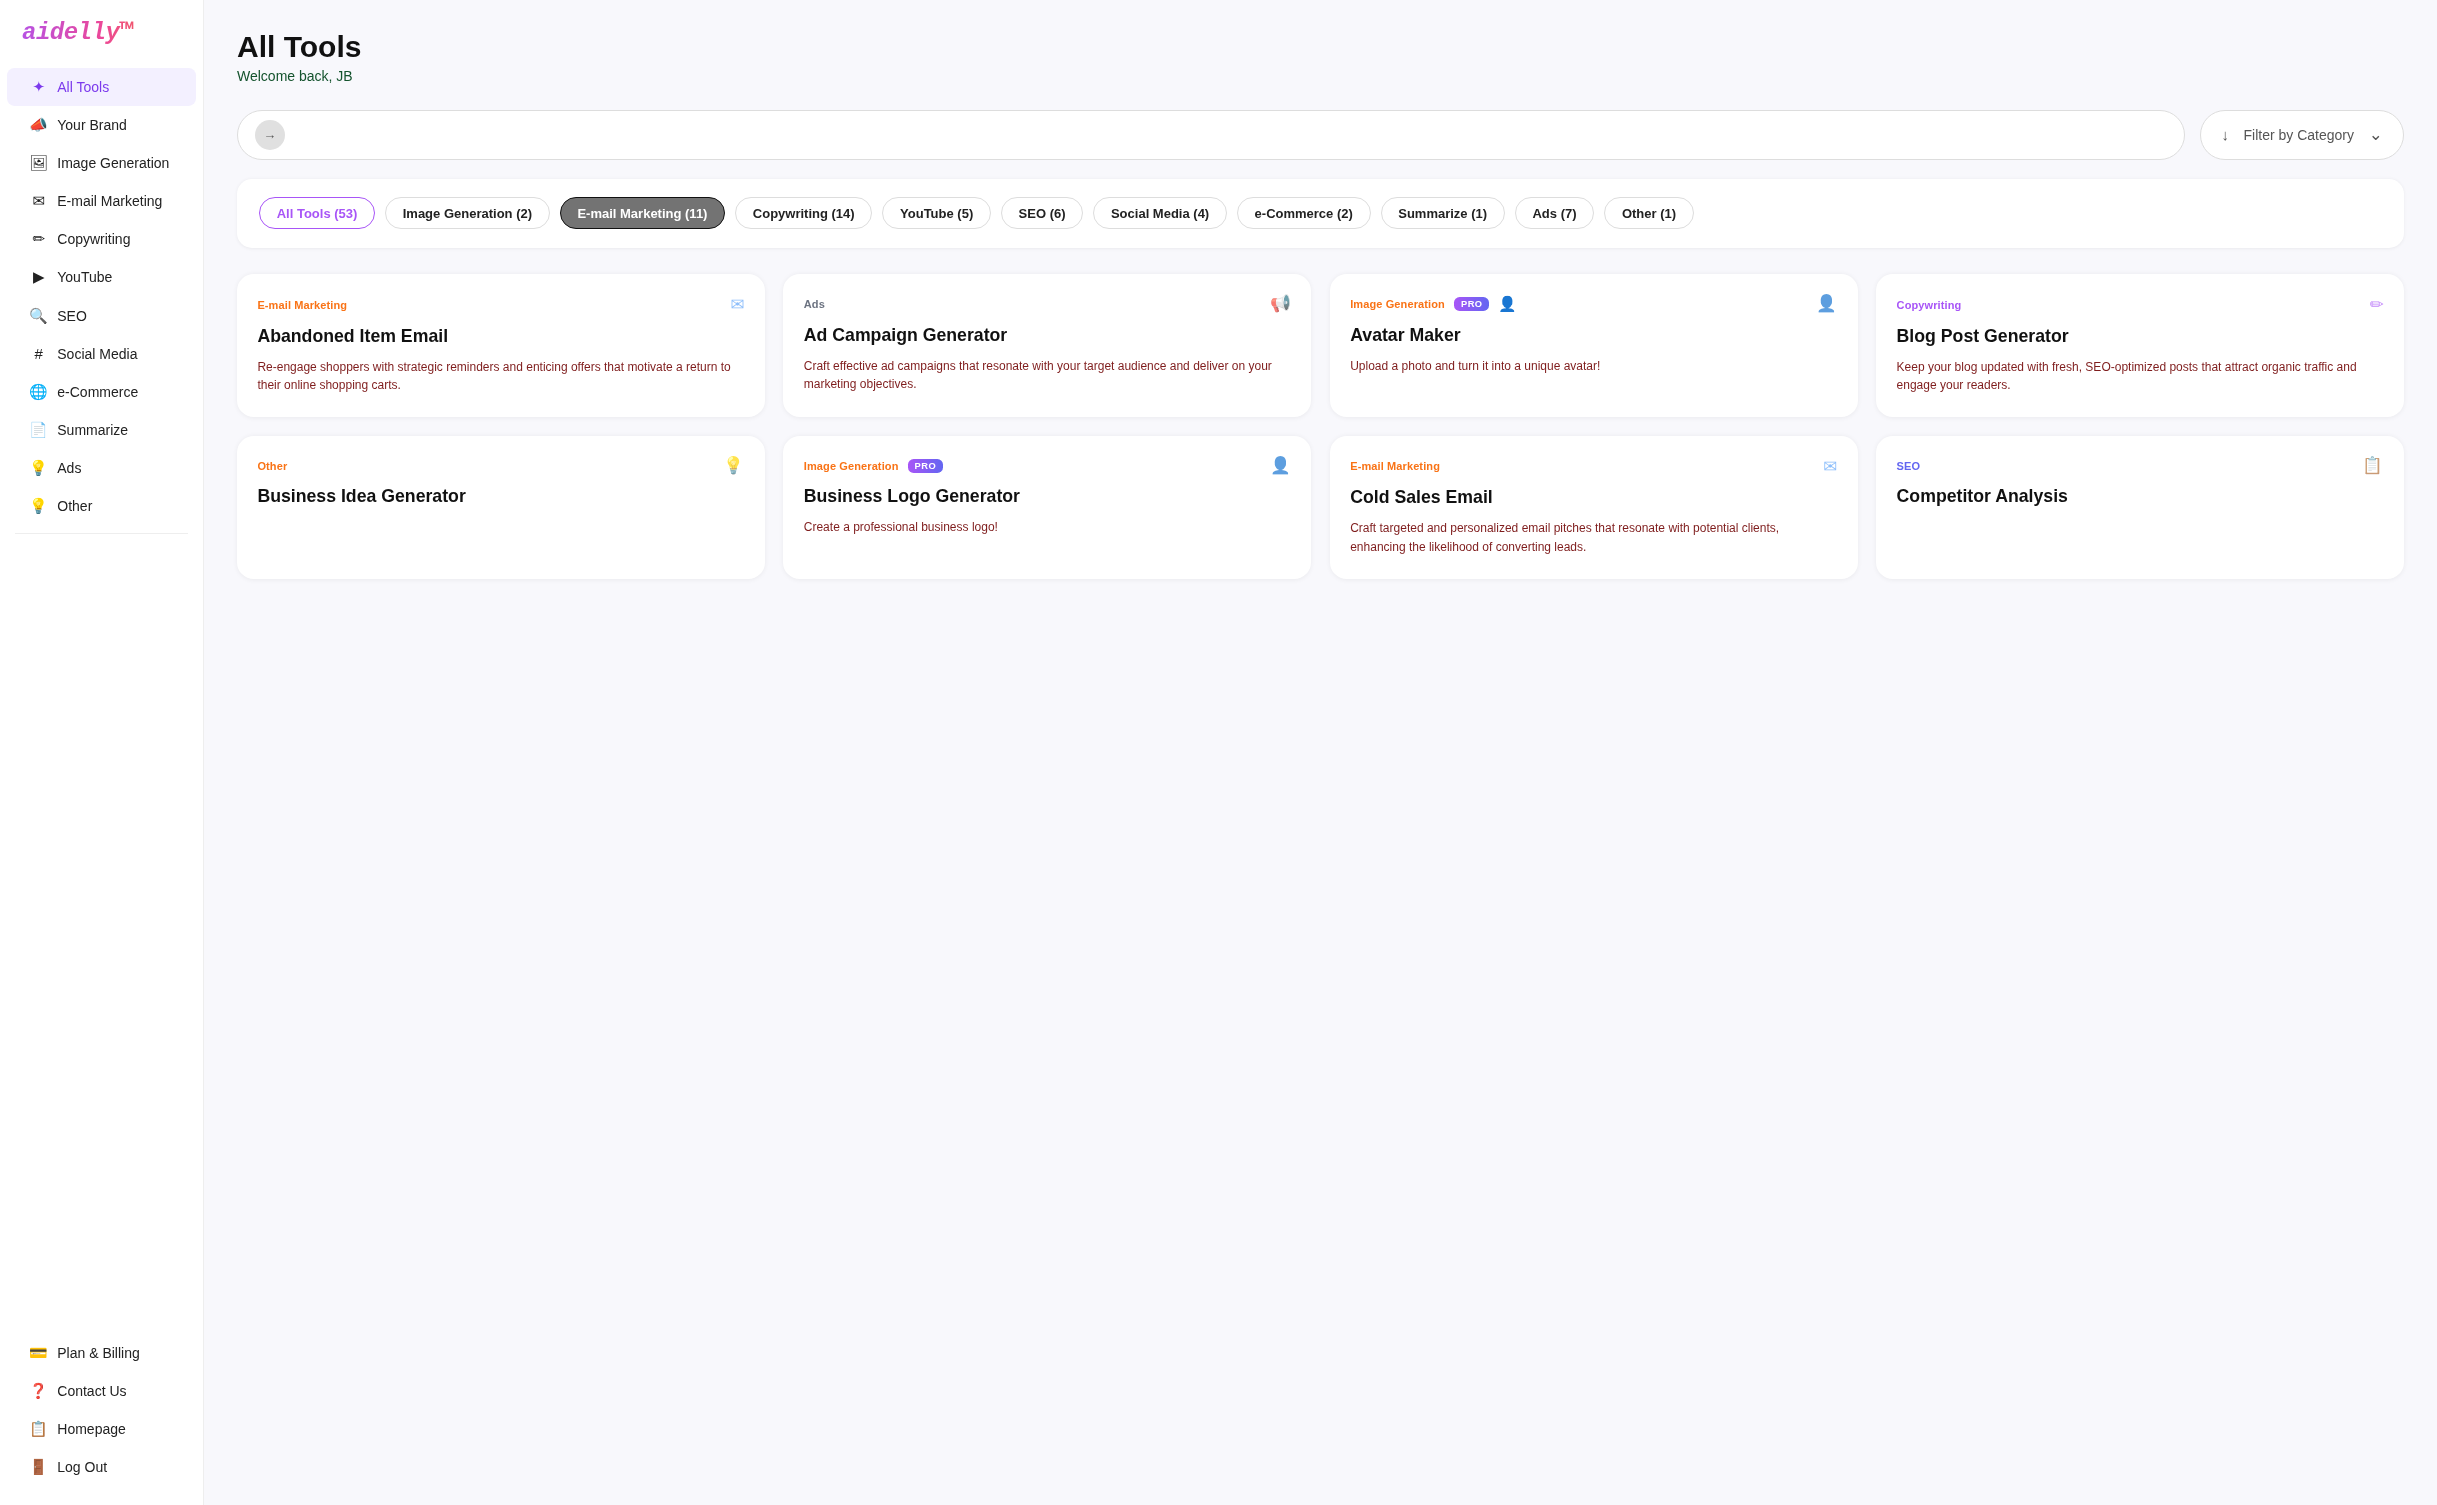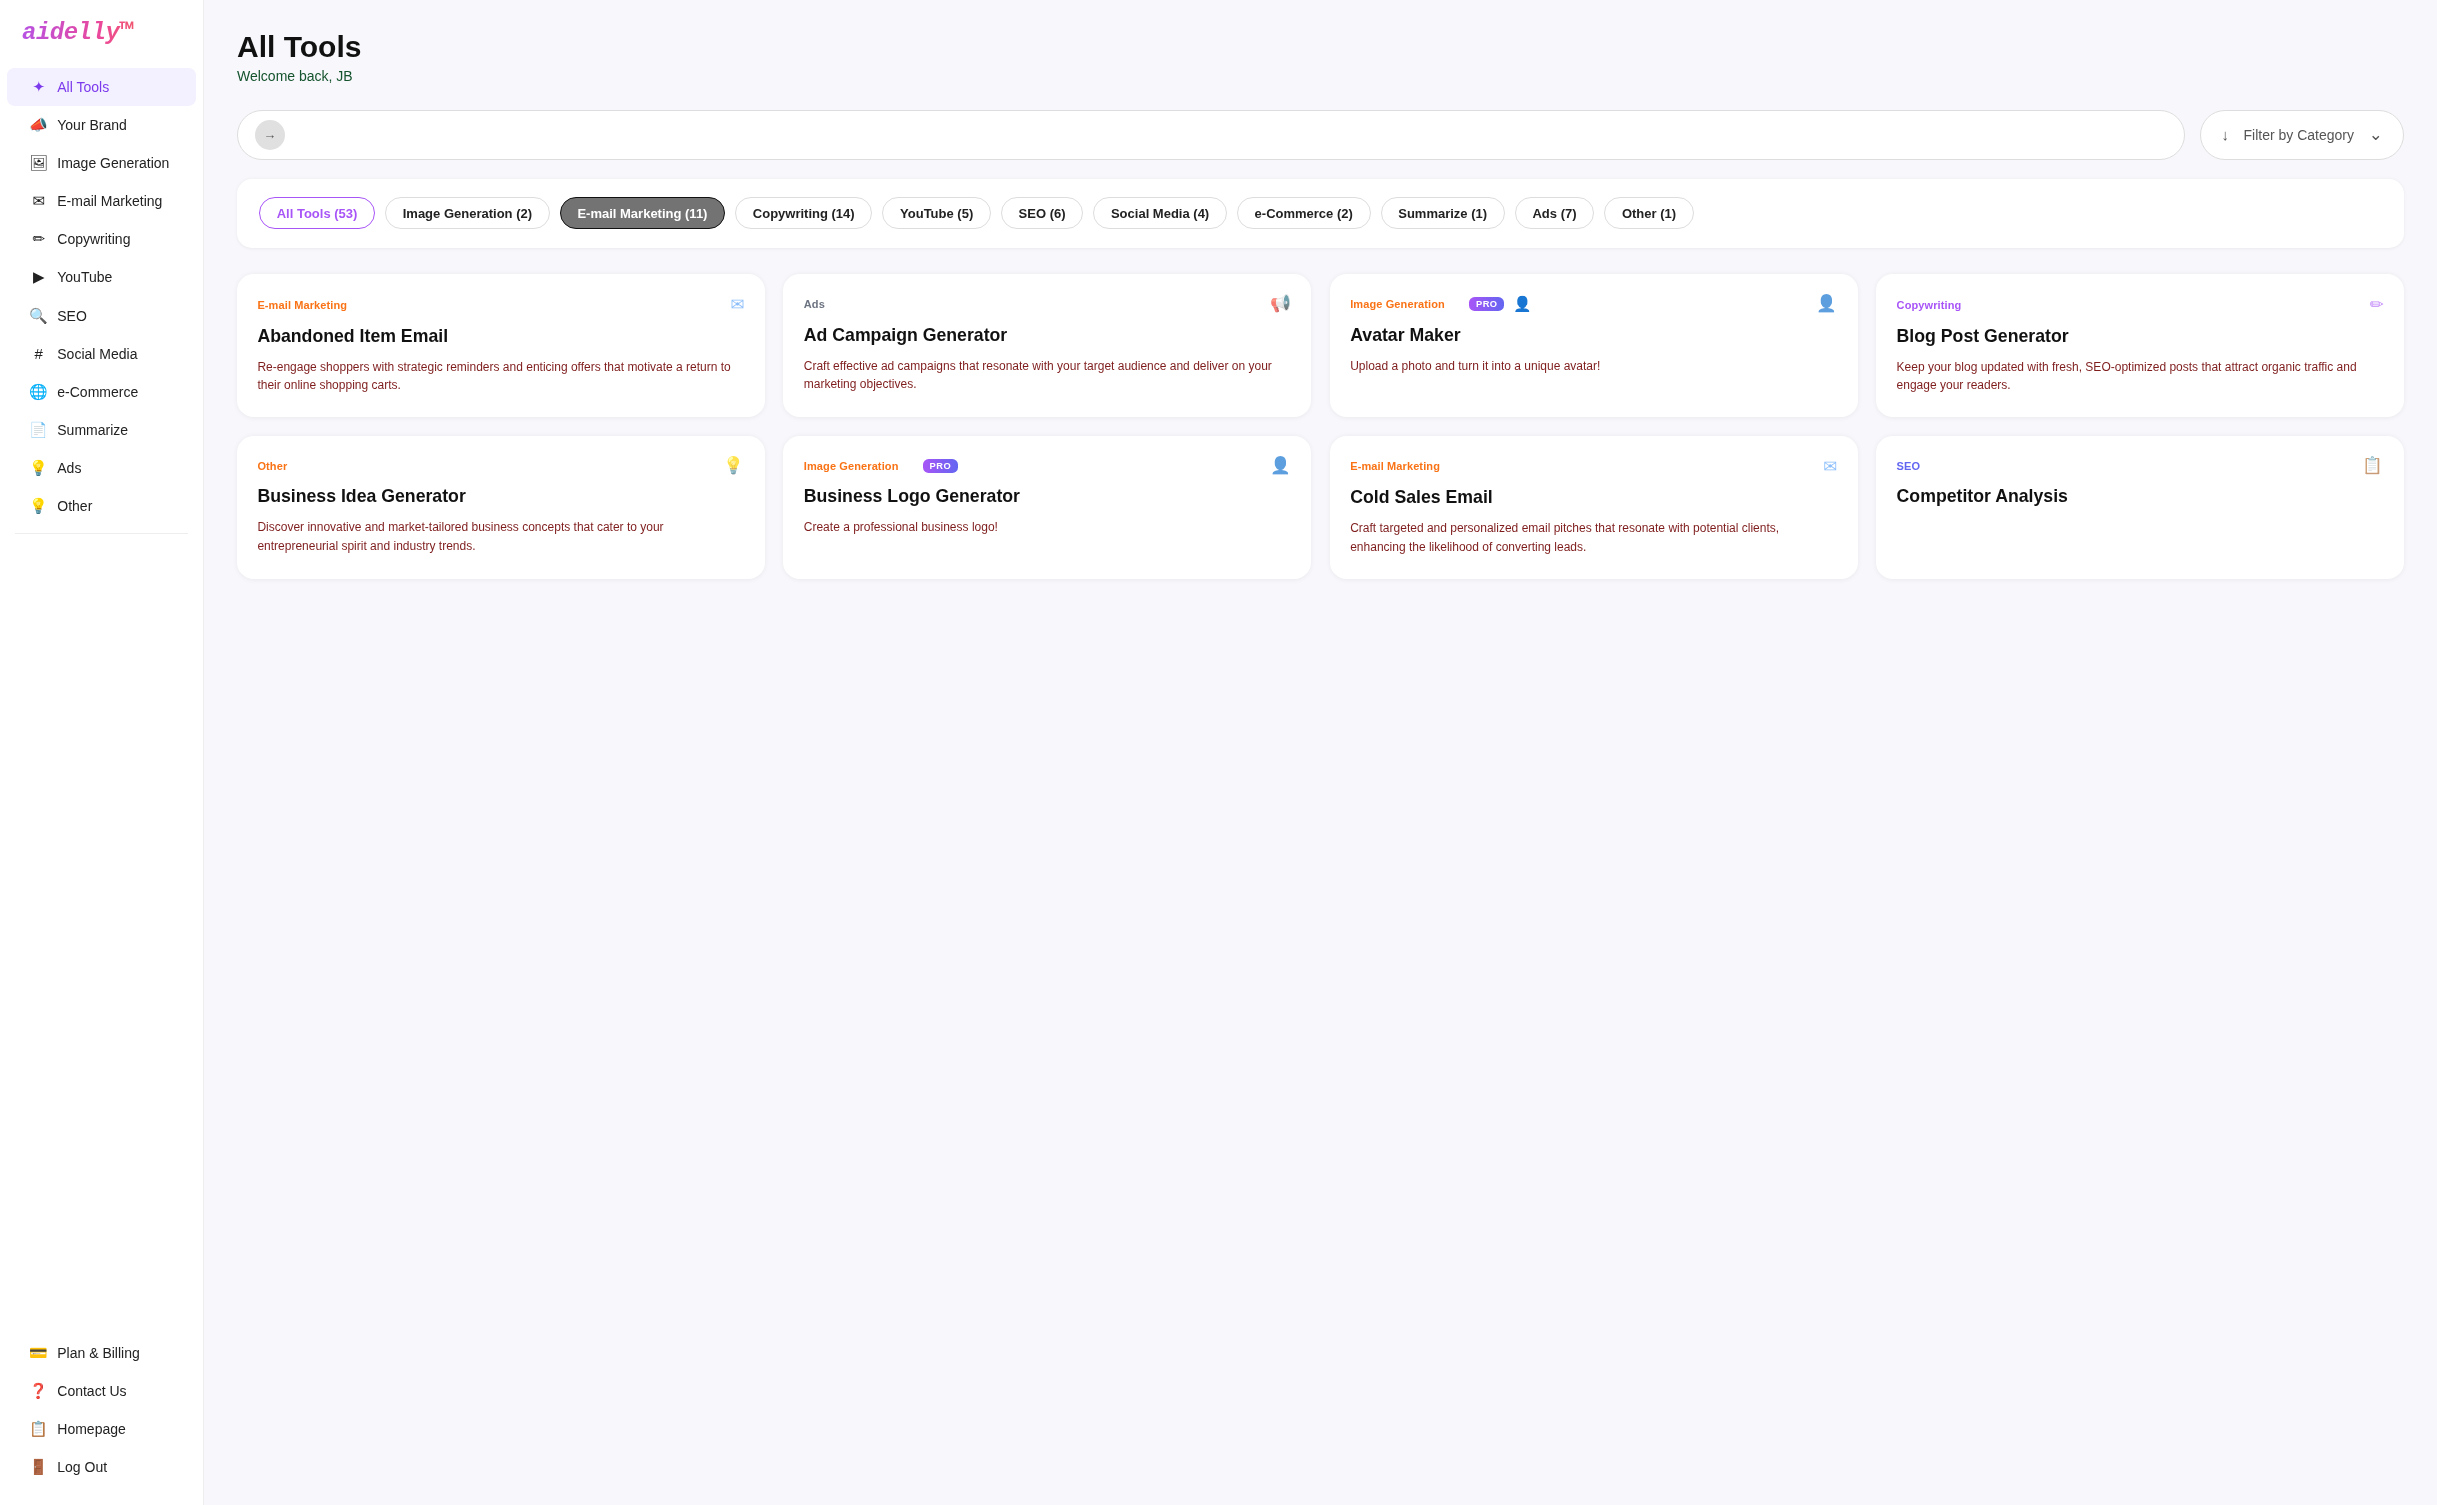--- a/index.html
+++ b/index.html
@@ -214,21 +214,21 @@
     .card-icon.other-icon { color: #f97316; }
     .card-icon.seo-icon { color: #60a5fa; }
     .pro-badge {
       background: linear-gradient(90deg, #a855f7, #6366f1);
       color: #fff;
       font-size: 9.3px;
       font-weight: 800;
       padding: 1.9px 6.5px;
       border-radius: 5.6px;
       letter-spacing: 0.05em;
-      margin-left: 19px;
+      margin-left: 4px;
     }
     .card-header-left {
       display: flex;
       align-items: center;
       gap: 5.6px;
     }
     .card-title {
       font-size: 17.7px;
       font-weight: 800;
       color: #111;
@@ -404,21 +404,20 @@
   </div>
       <div class="tool-card">
     <div class="card-header">
       <div class="card-header-left">
         <span class="card-category other">Other</span>
 
       </div>
       <span class="card-icon other-icon">💡</span>
     </div>
     <div class="card-title">Business Idea Generator</div>
-    <div class="card-desc">Discover innovative and market-tailored business concepts that cater to your entrepreneurial spirit and industry trends.</div>
   </div>
       <div class="tool-card">
     <div class="card-header">
       <div class="card-header-left">
         <span class="card-category image">Image Generation</span>
         <span class="pro-badge">PRO</span>
 
       </div>
       <span class="card-icon image-icon">👤</span>
     </div>

